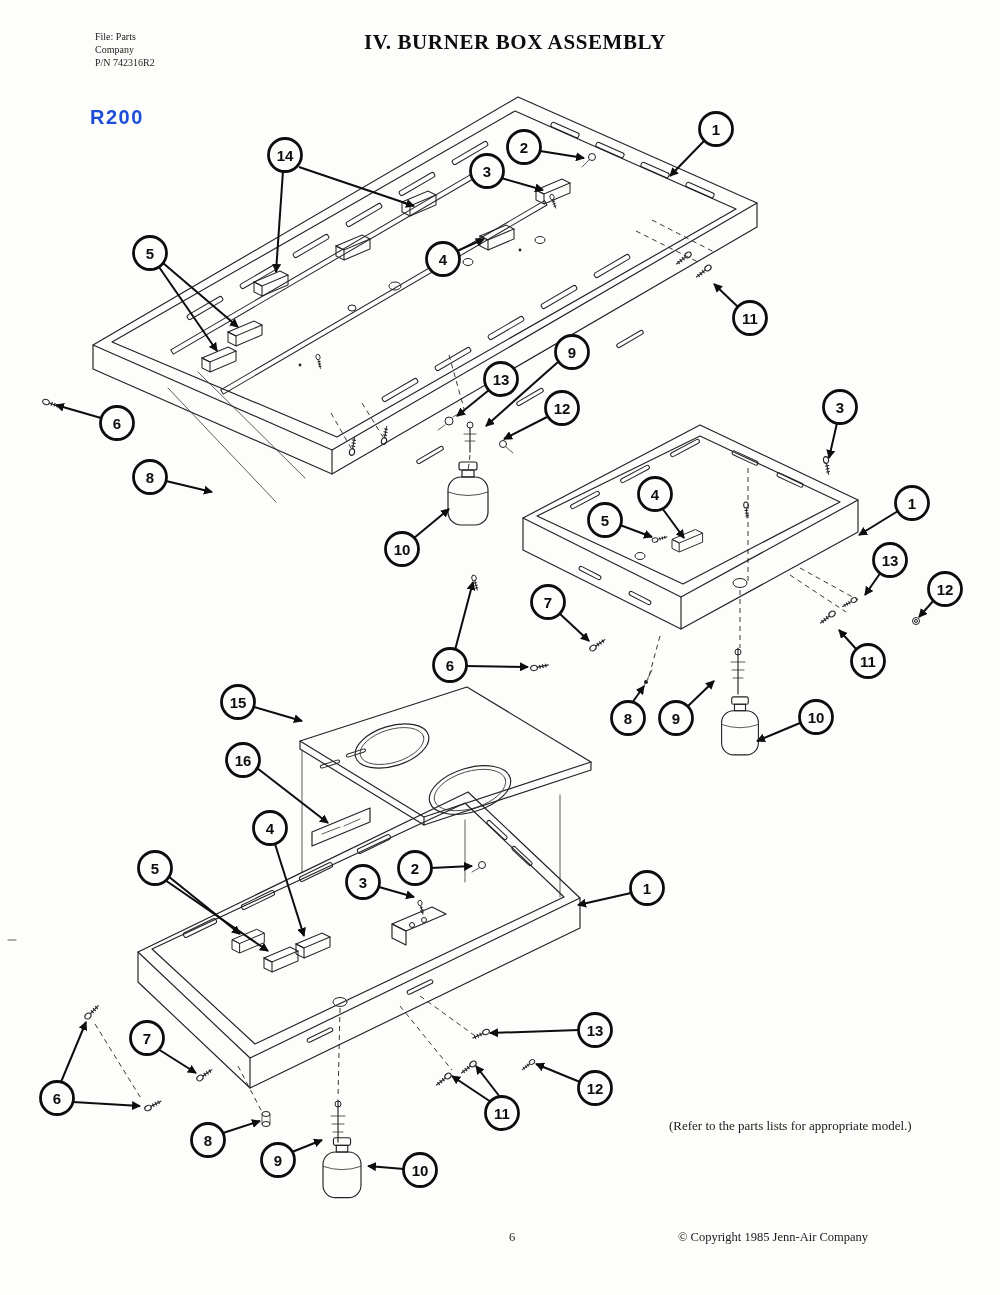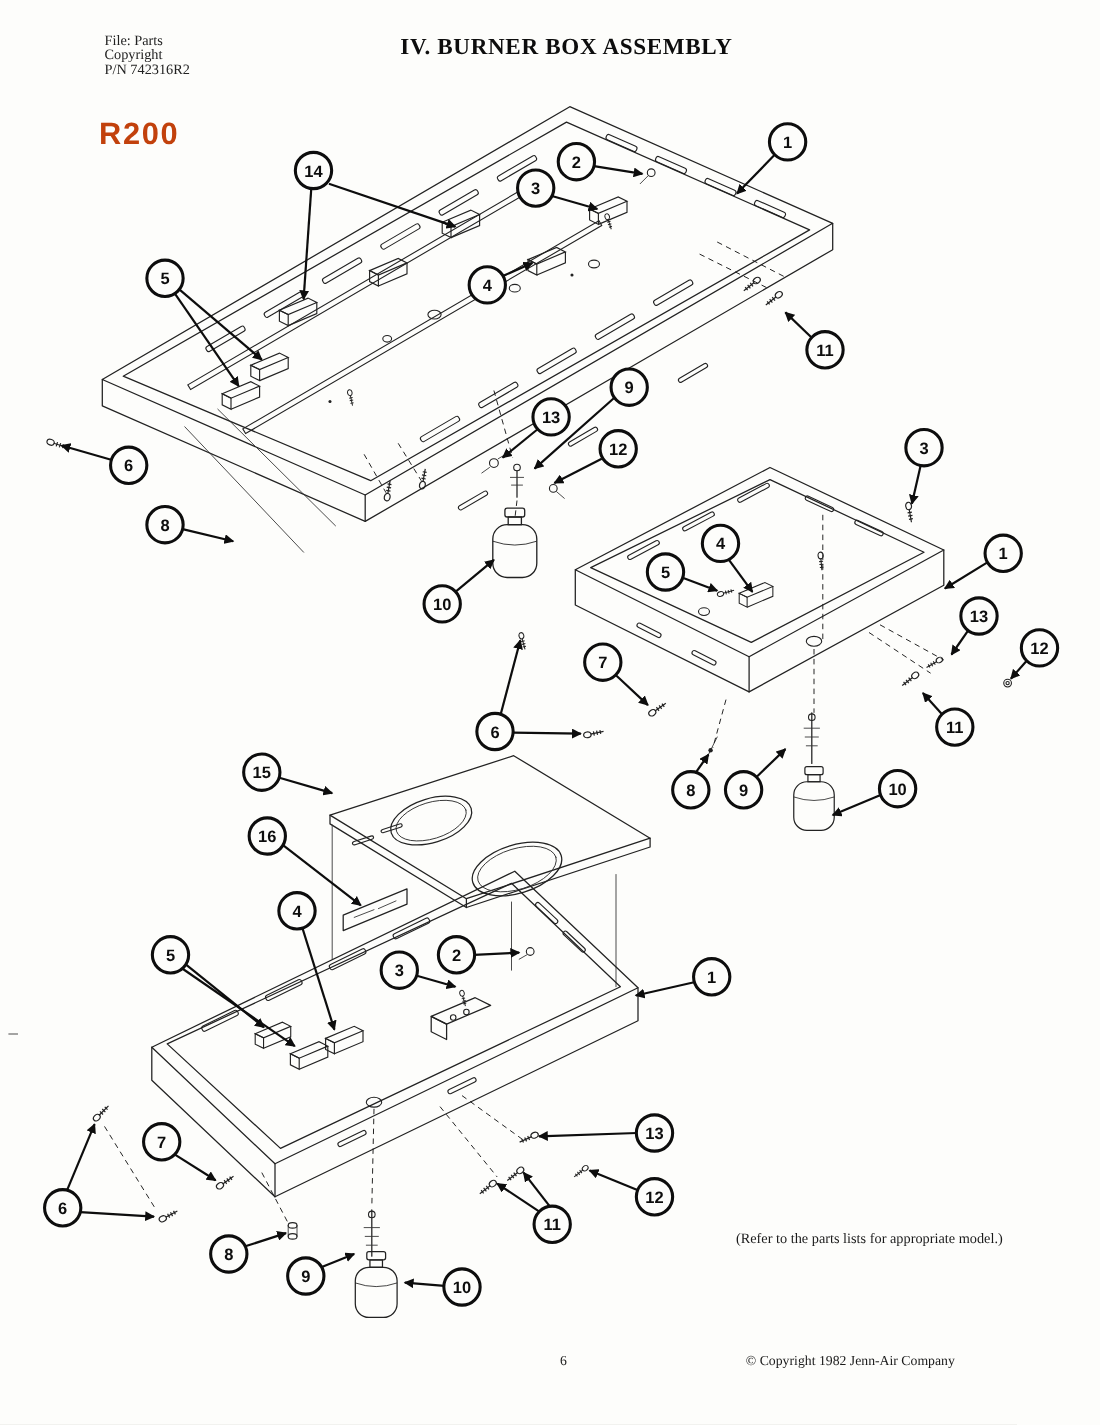--- a/index.html
+++ b/index.html
@@ -1,21 +1,21 @@
 <!DOCTYPE html>
 <html><head>
 <meta charset="utf-8">
 <style>
   *{margin:0;padding:0;box-sizing:border-box}
   html,body{background:#e9e9e5}
   .page{position:relative;width:1000px;height:1295px;margin:0 auto;background:#fdfdfb;color:#1a1a1a;overflow:hidden;font-family:"Liberation Serif",serif}
   .abs{position:absolute}
-  .fileinfo{left:95px;top:30px;font-size:13px;line-height:13px;color:#222}
+  .fileinfo{left:95px;top:30px;font-size:10px;line-height:13px;color:#222}
   .title{left:15px;top:30px;width:1000px;text-align:center;font-size:21px;font-weight:bold;letter-spacing:.6px;color:#0d0d0d}
-  .model{left:90px;top:106px;font-family:"Liberation Sans",sans-serif;font-weight:bold;font-size:28px;letter-spacing:1.5px;color:#c2410c}
+  .model{left:90px;top:106px;font-family:"Liberation Sans",sans-serif;font-weight:bold;font-size:20px;letter-spacing:1.5px;color:#1d4ed8}
   .note{left:669px;top:1118px;font-size:13px}
   .pagenum{left:509px;top:1230px;font-size:12.5px}
   .copyright{left:678px;top:1230px;font-size:12.5px}
   svg{position:absolute;left:0;top:0}
   .ln{fill:none;stroke:#222;stroke-width:1.15;stroke-linejoin:round;stroke-linecap:round}
   .lnthin{fill:none;stroke:#333;stroke-width:.8;stroke-linecap:round}
   .dash{fill:none;stroke:#222;stroke-width:.9;stroke-dasharray:5 4}
   .slot{fill:none;stroke:#222;stroke-width:1}
   .hole{fill:none;stroke:#222;stroke-width:1}
   .dot{fill:#222;stroke:none}
@@ -23,21 +23,21 @@
   .cot{font:bold 15px "Liberation Sans",sans-serif;fill:#0d0d0d;text-anchor:middle}
   .arrow{stroke:#0d0d0d;stroke-width:2;fill:none}
 </style>
 </head>
 <body>
 
 <div class="page">
 
   <div class="abs fileinfo">
     <div>File: Parts</div>
-    <div>Copyright</div>
+    <div>Company</div>
     <div>P/N 742316R2</div>
   </div>
   <div class="abs title">IV. BURNER BOX ASSEMBLY</div>
   <div class="abs model">R200</div>
 
   <svg width="1000" height="1295" viewBox="0 0 1000 1295">
     <defs>
       <marker id="ah" markerWidth="10" markerHeight="9" refX="8" refY="4.5" orient="auto" markerUnits="userSpaceOnUse">
         <path d="M0,0 L9,4.5 L0,9 Z" fill="#0d0d0d"></path>
       </marker>
@@ -487,14 +487,14 @@
         </g>
       <g transform="translate(420,1170)">
           <circle class="co" r="16.5"></circle>
           <text class="cot" y="5.5">10</text>
         </g>
     </g>
   </svg>
 
   <div class="abs note">(Refer to the parts lists for appropriate model.)</div>
   <div class="abs pagenum">6</div>
-  <div class="abs copyright">© Copyright 1982 Jenn-Air Company</div>
+  <div class="abs copyright">© Copyright 1985 Jenn-Air Company</div>
 </div>
 
 </body></html>

